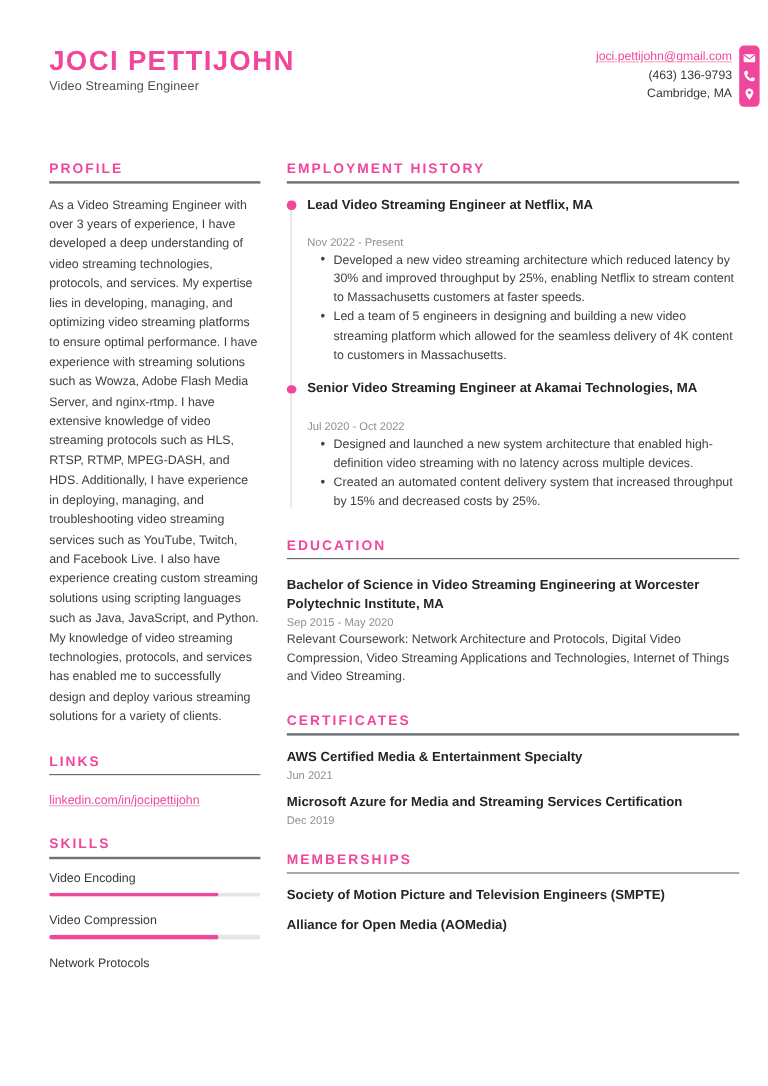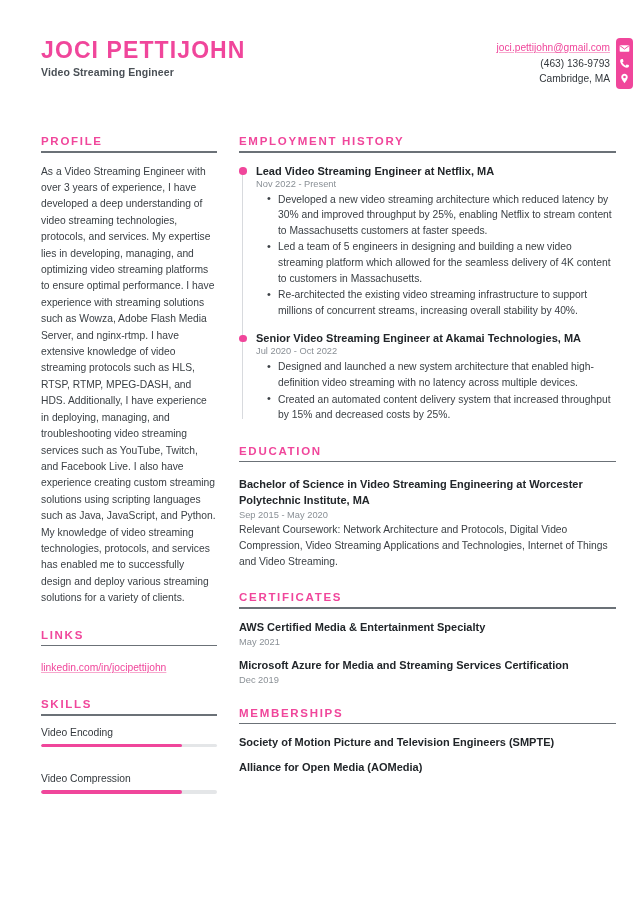--- a/index.html
+++ b/index.html
@@ -44,21 +44,20 @@
     color: #f0469b;
     line-height: 1.05;
     margin: 0;
     text-transform: uppercase;
   }
   .job-title {
     font-size: 10.5px;
     color: #4a5056;
     margin-top: 4px;
     letter-spacing: 0.1px;
-    font-weight: bold;
   }
 
   .contact-wrap {
     display: flex;
     align-items: flex-start;
   }
   .contact-lines {
     text-align: right;
     font-size: 10.2px;
     line-height: 15.5px;
@@ -129,21 +128,21 @@
   .link-item {
     font-size: 10.3px;
     color: #f0469b;
     text-decoration: underline;
     text-decoration-color: #f7a8cd;
     line-height: 17px;
     display: inline-block;
   }
 
   
-  .skill { margin-bottom: 26px; }
+  .skill { margin-bottom: 15px; }
   .skill-name {
     font-size: 10.3px;
     color: #33383d;
     margin-bottom: 6px;
   }
   .skill-track {
     height: 3.4px;
     background: #e4e6e8;
     border-radius: 2px;
     overflow: hidden;
@@ -181,21 +180,21 @@
   }
   .job-role {
     font-size: 11px;
     font-weight: bold;
     color: #22262a;
     line-height: 15px;
   }
   .job-dates {
     font-size: 9.3px;
     color: #8a9096;
-    margin-top: 0;
+    margin-top: 18px;
     margin-bottom: 3px;
   }
   .job-bullets {
     margin: 0;
     padding-left: 22px;
     list-style: none;
   }
   .job-bullets li {
     font-size: 10.3px;
     line-height: 15.6px;
@@ -368,21 +367,20 @@
 
         <div class="timeline">
 
           <div class="job">
             <span class="job-dot"></span>
             <div class="job-role">Lead Video Streaming Engineer at Netflix, MA</div>
             <div class="job-dates">Nov 2022 - Present</div>
             <ul class="job-bullets">
               <li>Developed a new video streaming architecture which reduced latency by 30% and improved throughput by 25%, enabling Netflix to stream content to Massachusetts customers at faster speeds.</li>
               <li>Led a team of 5 engineers in designing and building a new video streaming platform which allowed for the seamless delivery of 4K content to customers in Massachusetts.</li>
-              <li>Re-architected the existing video streaming infrastructure to support millions of concurrent streams, increasing overall stability by 40%.</li>
             </ul>
           </div>
 
           <div class="job">
             <span class="job-dot"></span>
             <div class="job-role">Senior Video Streaming Engineer at Akamai Technologies, MA</div>
             <div class="job-dates">Jul 2020 - Oct 2022</div>
             <ul class="job-bullets">
               <li>Designed and launched a new system architecture that enabled high-definition video streaming with no latency across multiple devices.</li>
               <li>Created an automated content delivery system that increased throughput by 15% and decreased costs by 25%.</li>
@@ -400,21 +398,21 @@
           <div class="edu-dates">Sep 2015 - May 2020</div>
           <div class="edu-desc">Relevant Coursework: Network Architecture and Protocols, Digital Video Compression, Video Streaming Applications and Technologies, Internet of Things and Video Streaming.</div>
         </div>
       </div>
 
       <div class="section">
         <div class="sec-head">CERTIFICATES</div>
         <div class="sec-rule"></div>
         <div class="cert">
           <div class="cert-name">AWS Certified Media &amp; Entertainment Specialty</div>
-          <div class="cert-date">May 2021</div>
+          <div class="cert-date">Jun 2021</div>
         </div>
         <div class="cert">
           <div class="cert-name">Microsoft Azure for Media and Streaming Services Certification</div>
           <div class="cert-date">Dec 2019</div>
         </div>
       </div>
 
       <div class="section">
         <div class="sec-head">MEMBERSHIPS</div>
         <div class="sec-rule"></div>

